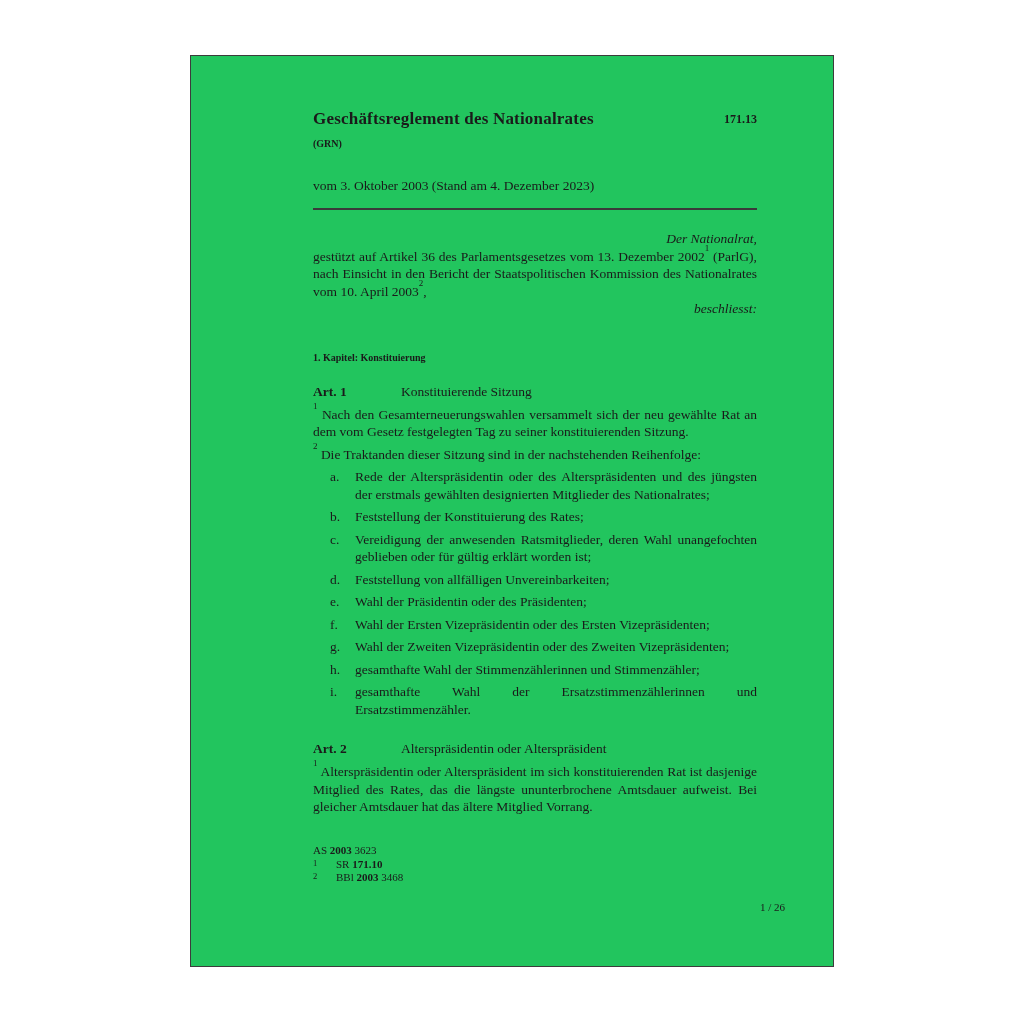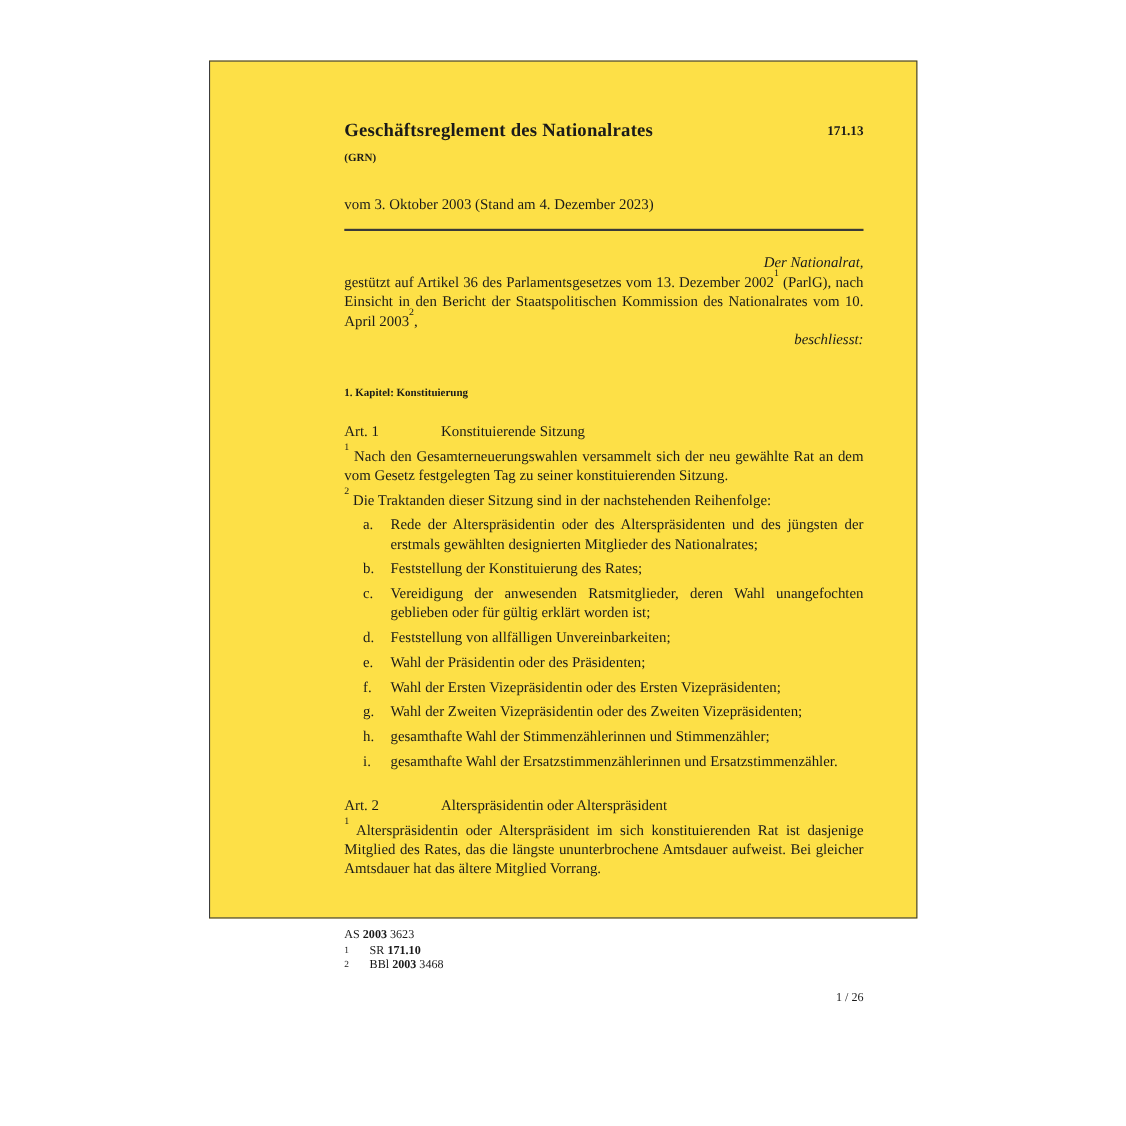--- a/index.html
+++ b/index.html
@@ -1,22 +1,22 @@
 <!DOCTYPE html>
 <html lang="de"><head>
 <meta charset="utf-8">
 <style>
   * { margin:0; padding:0; box-sizing:border-box; }
   html,body { width:1024px; height:1024px; background:#ffffff; }
   body { font-family:"Liberation Serif","DejaVu Serif",serif; color:#1a1a1a;
          -webkit-font-smoothing:antialiased; position:relative; }
 
-  .sheet { position:absolute; left:190px; top:55px; width:644px; height:780px;
-           background:#fde047; border:1.5px solid #3c3c3c;
-           padding:52px 48px 0 122px; }
+  .sheet { position:absolute; left:190px; top:55px; width:644px; height:912px;
+           background:#22c55e; border:1.5px solid #3c3c3c;
+           padding:52px 76px 0 122px; }
 
   .header-row { display:flex; justify-content:space-between; align-items:flex-start; }
   .doc-title { font-size:17px; font-weight:bold; line-height:22px; letter-spacing:.2px; }
   .doc-code  { font-size:12px; font-weight:bold; line-height:22px; }
   .doc-abbrev{ font-size:10px; font-weight:bold; line-height:19px; margin-top:4px; }
 
   .date-line { font-size:13.5px; line-height:17px; margin-top:24px; }
   .header-rule { height:2.5px; background:#3a3a3a; margin-top:13px; }
 
   .body-text { font-size:13.5px; line-height:17.5px; }
@@ -24,21 +24,21 @@
   .italic { font-style:italic;text-align:right; }
   .just { text-align:justify; }
 
   sup.fnref, sup.pmark { font-size:9px; line-height:0; position:relative; top:-4.5px; }
 
   .chapter-heading { font-size:10px; font-weight:bold; line-height:19px; margin-top:30px; }
 
   .article { margin-top:16px; }
   .article.second { margin-top:22px; }
   .art-header { font-size:13.5px; line-height:18px; }
-  .art-label { font-weight:normal; display:inline-block; width:88px; }
+  .art-label { font-weight:bold; display:inline-block; width:88px; }
   .para { margin-top:5px; }
 
   .abc-list { margin-top:2px; }
   .abc-item { position:relative; padding-left:42px; margin-top:5px; text-align:justify; }
   .abc-letter { position:absolute; left:17px; top:0; }
 
   .footnotes { position:absolute; left:122px; top:788px; width:470px;
                font-size:11px; line-height:13.5px; }
   .fn-item { position:relative; padding-left:23px; }
   .fn-marker { position:absolute; left:0; top:-1px; font-size:8.5px; }

